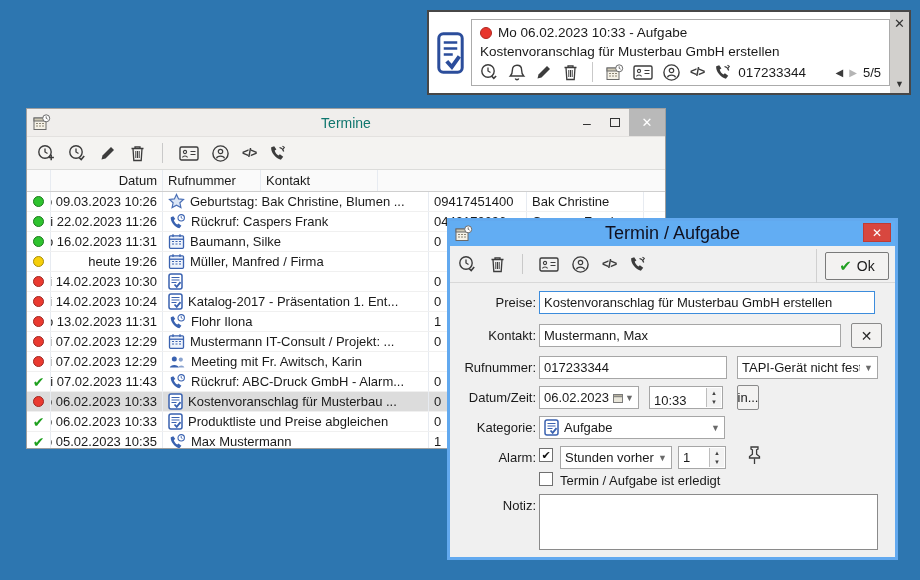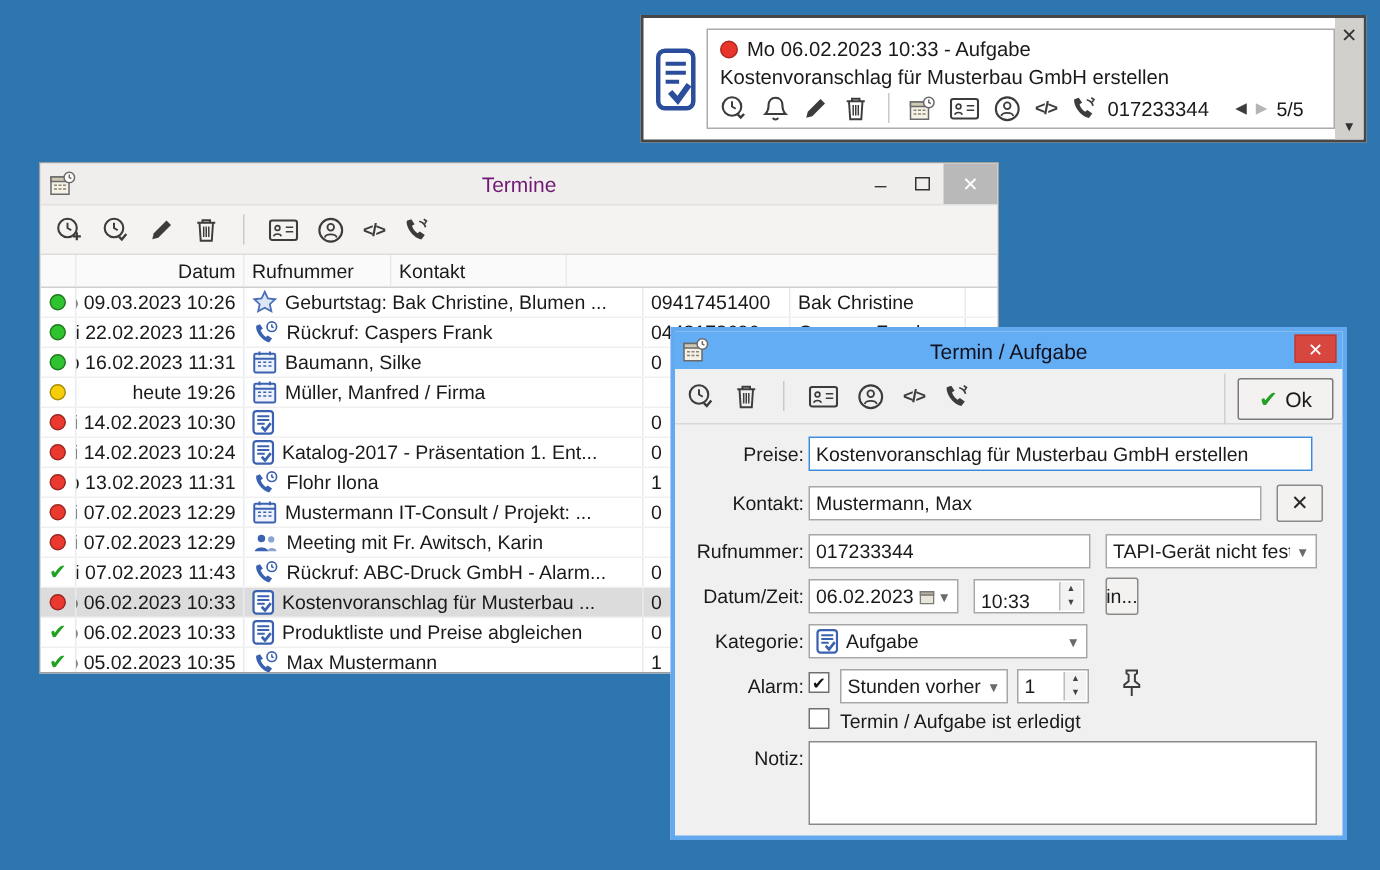--- a/index.html
+++ b/index.html
@@ -5,38 +5,38 @@
   * { margin:0; padding:0; box-sizing:border-box; }
   html,body { width:920px; height:580px; overflow:hidden; }
   body { background:#2d76b0; font-family:"Liberation Sans","DejaVu Sans",sans-serif; color:#1a1a1a; position:relative; }
   .icon { display:inline-flex; align-items:center; justify-content:center; line-height:1; }
   .icon svg { display:block; }
   .tsep { width:1px; height:20px; background:#c9c9c9; margin:0 4px; }
 
   
   #reminder { position:absolute; left:427px; top:10px; width:484px; height:85px; background:#fff; border:2px solid #474747; display:flex; z-index:3; }
   .rem-appicon { width:42px; display:flex; align-items:center; justify-content:center; }
-  .rem-box { flex:1; margin:7px 0; border:1px solid #ababab; padding:3px 20px 2px 8px; display:flex; flex-direction:column; }
+  .rem-box { flex:1; margin:7px 0; border:1px solid #ababab; padding:3px 8px 2px 8px; display:flex; flex-direction:column; }
   .rem-line1 { display:flex; align-items:center; gap:6px; font-size:13.5px; height:21px; }
   .rem-dot { width:12px; height:12px; border-radius:50%; background:#e8352c; border:1px solid #b02720; }
   .rem-line2 { font-size:13.5px; height:21px; display:flex; align-items:center; }
   .rem-toolbar { display:flex; align-items:center; gap:9px; height:24px; font-size:13px; }
   .rem-phone-num { font-size:13.5px; margin-left:-3px; }
   .rem-nav { margin-left:auto; display:flex; align-items:center; gap:6px; }
   .nav-arrow { font-size:10px; color:#3c3c3c; }
   .nav-arrow.disabled { color:#b5b5b5; }
   .rem-counter { font-size:13px; }
   .rem-strip { width:19px; background:#d2d0cd; display:flex; flex-direction:column; align-items:center; justify-content:space-between; padding:4px 0; }
   .rem-close { font-size:13px; font-weight:bold; color:#333; }
   .rem-expand { font-size:9px; color:#333; }
 
   
   #termine { position:absolute; left:26px; top:108px; width:640px; height:341px; background:#fff; border:1px solid #9f9f9f; z-index:1; display:flex; flex-direction:column; }
   .t-titlebar { height:27px; background:#f0eeec; display:flex; align-items:center; position:relative; padding-left:6px; flex:0 0 auto; }
-  .t-title { position:absolute; left:0; right:0; text-align:center; font-size:14px; color:#701a75; }
+  .t-title { position:absolute; left:0; right:0; text-align:center; font-size:14px; color:#0f766e; }
   .t-controls { margin-left:auto; display:flex; align-items:stretch; height:100%; position:relative; z-index:1; }
   .t-min { width:28px; display:flex; align-items:center; justify-content:center; font-size:14px; color:#333; }
   .t-max { width:28px; display:flex; align-items:center; justify-content:center; }
   .t-max-glyph { width:10px; height:9px; border:1.5px solid #333; display:block; }
   .t-close { width:36px; background:#b9b9b9; color:#fff; display:flex; align-items:center; justify-content:center; font-size:13px; font-weight:bold; }
   .t-toolbar { height:34px; background:#f4f3f1; border-top:1px solid #e3e1df; border-bottom:1px solid #dcdcda; display:flex; align-items:center; gap:12px; padding-left:10px; flex:0 0 auto; }
   .t-table { flex:1; overflow:hidden; font-size:13px; }
   .thead, .trow { display:flex; align-items:center; }
   .thead { height:22px; background:#fafafa; border-bottom:1px solid #cfcfcf; }
   .thead .cell { height:100%; display:flex; align-items:center; }
@@ -51,21 +51,21 @@
   .c-rest   { flex:1 1 auto; border-right:none; }
   .dot { width:11px; height:11px; border-radius:50%; display:inline-block; }
   .dot.green  { background:#2fc32f; border:1px solid #1d7a1d; }
   .dot.yellow { background:#f6cf0a; border:1px solid #a88d07; }
   .dot.red    { background:#ea3a30; border:1px solid #9e2620; }
   .rowcheck { color:#1fa01f; font-weight:bold; font-size:14px; }
 
   
   #dialog { position:absolute; left:447px; top:218px; width:451px; height:342px; background:#f0f0f0; border:3px solid #62a9ef; z-index:2; }
   .d-titlebar { height:25px; background:#62adf3; display:flex; align-items:center; position:relative; padding-left:5px; }
-  .d-title { position:absolute; left:0; right:0; text-align:center; font-size:14px; color:#10101e; }
+  .d-title { position:absolute; left:0; right:0; text-align:center; font-size:18px; color:#10101e; }
   .d-close { position:absolute; right:4px; top:2px; width:28px; height:19px; background:#d8473f; border:1px solid #c03b34; color:#fff; display:flex; align-items:center; justify-content:center; font-size:12px; font-weight:bold; z-index:1; }
   .d-toolbar { height:37px; border-bottom:1px solid #d8d8d8; display:flex; align-items:center; gap:12px; padding:0 8px; }
   .d-ok-wrap { margin-left:auto; border-left:1px solid #d0d0d0; padding-left:8px; height:100%; display:flex; align-items:center; }
   .d-ok { width:64px; height:28px; background:#f3f2f1; border:1px solid #7a7a7a; border-radius:2px; display:flex; align-items:center; justify-content:center; gap:5px; font-size:14px; }
   .okcheck { color:#22a022; font-weight:bold; font-size:15px; }
   .d-label { position:absolute; width:84px; left:2px; text-align:right; font-size:13px; color:#1a1a1a; }
   .d-input { position:absolute; background:#fff; border:1px solid #a6a6a6; font-size:13px; padding:2px 4px; font-family:inherit; color:#1a1a1a; }
   .focused { border:1px solid #3c8cdc; }
   .ctrl { position:absolute; background:#fff; border:1px solid #a6a6a6; font-size:13px; display:flex; align-items:center; padding:0 4px; overflow:hidden; white-space:nowrap; }
   .chev { margin-left:auto; color:#6a6a6a; font-size:9px; }

